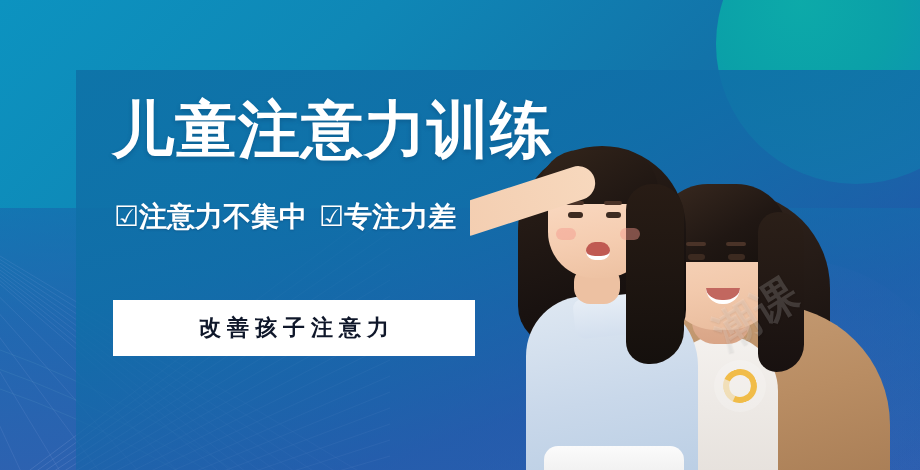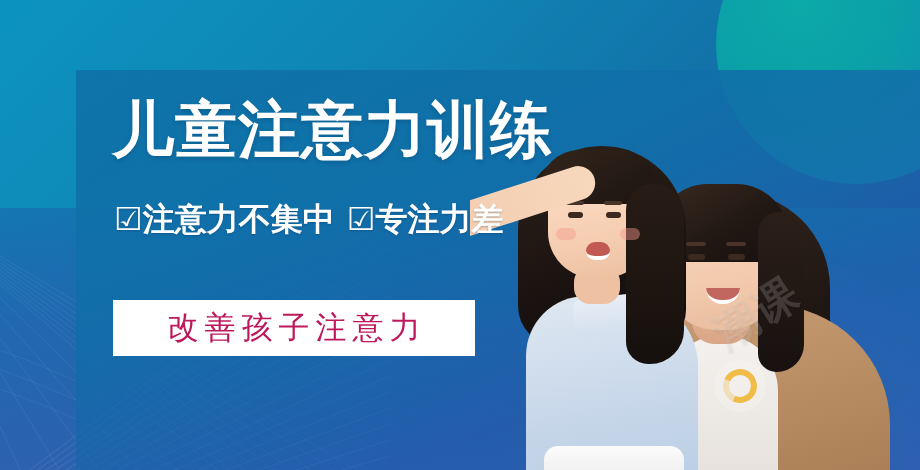--- a/index.html
+++ b/index.html
@@ -137,40 +137,40 @@
     letter-spacing:1px;
     line-height:1;
     white-space:nowrap;
     text-shadow:0 2px 4px rgba(0,40,80,.25);
   }
 
   .bullets{
     position:absolute;
     left:114px;top:196px;
     color:#ffffff;
-    font-size:32px;
+    font-size:28px;
     font-weight:bold;
     line-height:1.48;
     white-space:nowrap;
     text-shadow:0 1px 2px rgba(0,40,80,.28);
   }
   .bullets .line{display:block;}
   .bullets .gap{display:inline-block;width:12px;}
 
   .cta{
     position:absolute;
     left:113px;top:300px;
     width:362px;height:56px;
     background:#ffffff;
     display:flex;align-items:center;justify-content:center;
   }
   .cta span{
-    color:#be185d;
-    font-size:31px;
-    font-weight:normal;
+    color:#0f172a;
+    font-size:22px;
+    font-weight:bold;
     letter-spacing:6px;
     text-indent:6px;
     white-space:nowrap;
   }
 
   
   .watermark{
     position:absolute;
     left:700px;top:268px;
     width:220px;height:180px;

